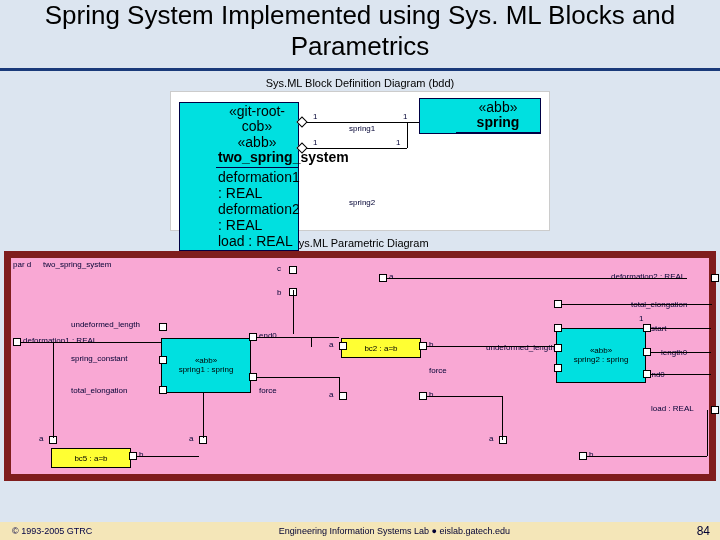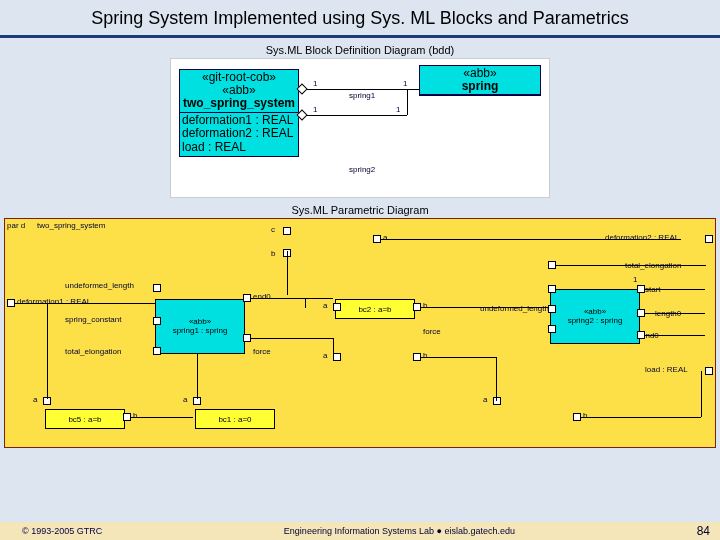--- a/index.html
+++ b/index.html
@@ -1,27 +1,27 @@
 <!DOCTYPE html>
 <html><head>
 <meta charset="utf-8">
 <style>
   * { box-sizing: border-box; margin: 0; padding: 0; }
   body { width: 720px; height: 540px; background: #dce5f0; font-family: Arial, sans-serif; overflow: hidden; position: relative; }
-  .title { text-align: center; font-size: 18px; padding: 8px 10px 4px; color: #000; }
+  .title { text-align: center; font-size: 26px; padding: 0 10px 4px; color: #000; }
   .hr { height: 3px; background: #1a3a7a; margin: 2px 0 6px; }
   .caption { text-align: center; font-size: 11px; color: #000; margin: 2px 0; }
   .bdd-area { width: 380px; height: 140px; background: #fff; margin: 2px auto 6px; position: relative; border: 1px solid #ccc; }
-  .par-area { width: 712px; height: 230px; background: #fde047; margin: 2px auto 0; position: relative; border: 1px solid #7f1d1d; font-size: 8px; }
+  .par-area { width: 712px; height: 230px; background: #f9a8d4; margin: 2px auto 0; position: relative; border: 7px solid #7f1d1d; font-size: 8px; }
   .footer { position: absolute; bottom: 0; left: 0; width: 720px; background: #f4e6b8; height: 18px; font-size: 9px; display: flex; align-items: center; }
-  .footer .left { padding-left: 22px; color: #004; flex: 0 0 auto; }
+  .footer .left { padding-left: 12px; color: #004; flex: 0 0 auto; }
   .footer .center { flex: 1; text-align: center; color: #003; }
   .footer .right { padding-right: 10px; color: #003; font-size: 12px; }
 
-  .block { position: absolute; background: #00e0e0; border: 1px solid #004; font-size: 12px; }
+  .block { position: absolute; background: #00e0e0; border: 1px solid #004; font-size: 14px; padding-left: 36px; }
   .block-hd { background: #00e0e0; border-bottom: 1px solid #004; text-align: center; padding: 1px 2px; line-height: 1.1; }
   .block-body { background: #00e0e0; padding: 1px 2px; line-height: 1.15; }
 
   .ybox { position: absolute; background: #ffff33; border: 1px solid #000; text-align: center; font-size: 8px; display: flex; align-items: center; justify-content: center; }
   .cbox { position: absolute; background: #00e0e0; border: 1px solid #000; text-align: center; font-size: 8px; display: flex; flex-direction: column; align-items: center; justify-content: center; line-height: 1.1; }
   .port { position: absolute; width: 8px; height: 8px; border: 1px solid #000; background: #fff; }
   .plabel { position: absolute; font-size: 8px; color: #003; white-space: nowrap; }
   .vlabel { position: absolute; font-size: 8px; color: #003; white-space: nowrap; }
   .line { position: absolute; background: #000; }
   .lineh { height: 1px; }
@@ -137,21 +137,20 @@
   <div class="port" style="left:408px; top:134px;"></div>
   <div class="plabel" style="left:418px; top:132px;">b</div>
   <div class="plabel" style="left:418px; top:108px;">force</div>
 
   <div class="ybox" style="left:40px; top:190px; width:80px; height:20px;">bc5 : a=b</div>
   <div class="port" style="left:38px; top:178px;"></div>
   <div class="plabel" style="left:28px; top:176px;">a</div>
   <div class="port" style="left:118px; top:194px;"></div>
   <div class="plabel" style="left:128px; top:192px;">b</div>
 
-  <div class="ybox" style="left:190px; top:190px; width:80px; height:20px;">bc1 : a=0</div>
   <div class="port" style="left:188px; top:178px;"></div>
   <div class="plabel" style="left:178px; top:176px;">a</div>
 
   <div class="port" style="left:488px; top:178px;"></div>
   <div class="plabel" style="left:478px; top:176px;">a</div>
   <div class="port" style="left:568px; top:194px;"></div>
   <div class="plabel" style="left:578px; top:192px;">b</div>
 
   <div class="line lineh" style="left:10px; top:84px; width:140px;"></div>
   <div class="line lineh" style="left:246px; top:79px; width:82px;"></div>

